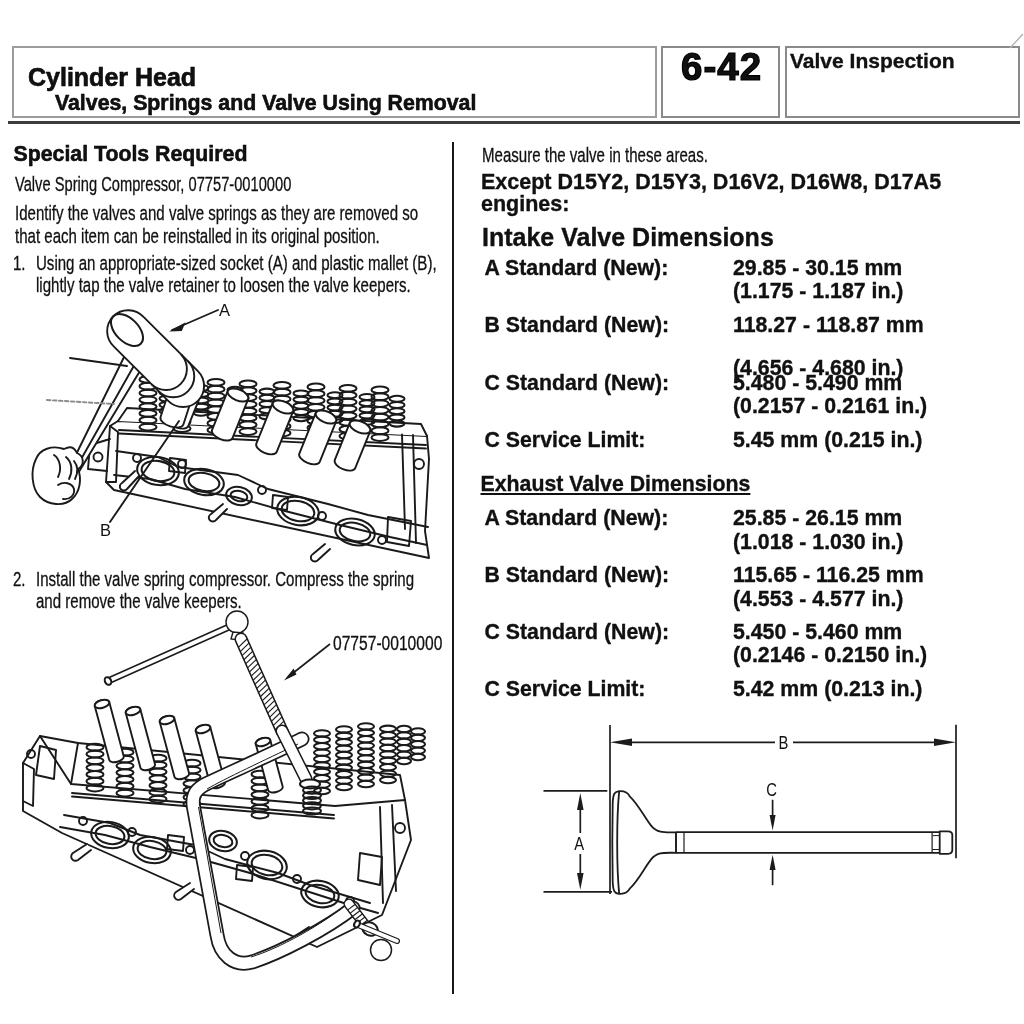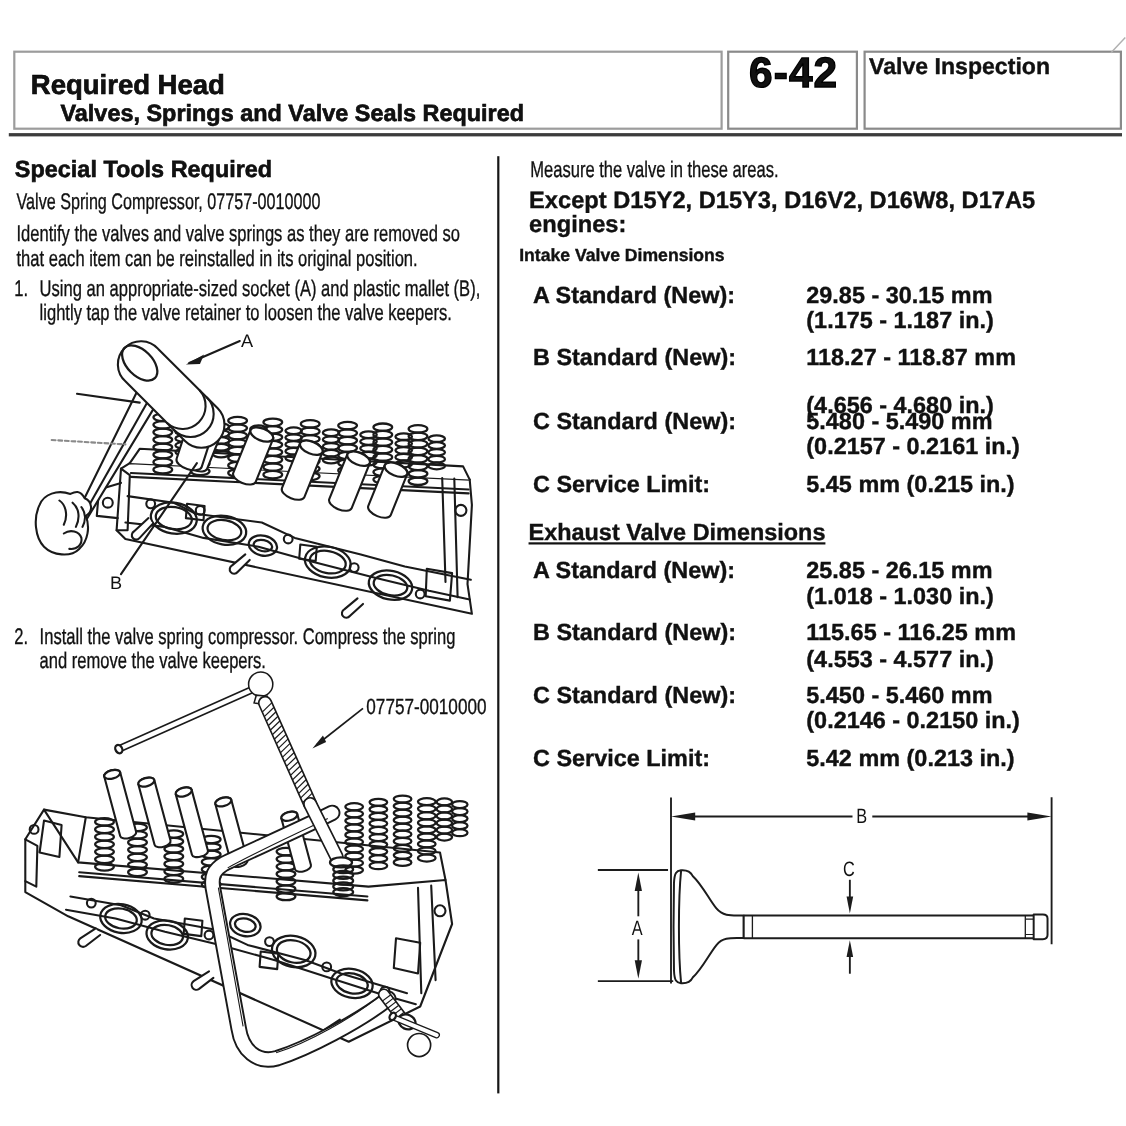--- a/index.html
+++ b/index.html
@@ -10,41 +10,41 @@
 svg{position:absolute;overflow:visible;}
 svg ellipse{stroke-width:2.05px;}
 </style></head><body>
 
 <div style="position:absolute;left:12px;top:46px;width:641px;height:68px;border:2px solid #9c9c9c;"></div>
 <div style="position:absolute;left:661px;top:46px;width:115px;height:68px;border:2px solid #8a8a8a;"></div>
 <div style="position:absolute;left:785px;top:46px;width:231px;height:68px;border:2px solid #8a8a8a;"></div>
 <div style="position:absolute;left:8px;top:120.5px;width:1012px;height:3px;background:#3c3c3c;"></div>
 <div style="position:absolute;left:452px;top:142px;width:2px;height:852px;background:#161616;"></div>
 
-<div class="t b" style="left:28px;top:64.8px;font-size:25px;-webkit-text-stroke:0.6px #000;">Required Head</div>
-<div class="t b" style="left:55px;top:92.5px;font-size:21.3px;-webkit-text-stroke:0.55px #000;">Valves, Springs and Valve Seals Required</div>
+<div class="t b" style="left:28px;top:64.8px;font-size:25px;-webkit-text-stroke:0.6px #000;">Cylinder Head</div>
+<div class="t b" style="left:55px;top:92.5px;font-size:21.3px;-webkit-text-stroke:0.55px #000;">Valves, Springs and Valve Using Removal</div>
 <div class="t b" style="left:681px;top:47.6px;font-size:38.5px;letter-spacing:1px;-webkit-text-stroke:1.2px #000;">6-42</div>
 <div class="t b" style="left:790px;top:49.6px;font-size:21px;">Valve Inspection</div>
 
 <div class="t b" style="left:13.5px;top:144.1px;font-size:21.3px;text-align:right;-webkit-text-stroke:0.5px #000;">Special Tools Required</div>
 <div class="t n" style="left:14.5px;top:173.6px;"><span style="transform:scaleX(0.716);">Valve Spring Compressor, 07757-0010000</span></div>
 <div class="t n" style="left:14.5px;top:203.2px;"><span>Identify the valves and valve springs as they are removed so</span></div>
 <div class="t n" style="left:14.5px;top:226px;"><span>that each item can be reinstalled in its original position.</span></div>
 <div class="t n" style="left:12.6px;top:252.8px;"><span>1.</span></div>
 <div class="t n" style="left:35.8px;top:252.8px;"><span>Using an appropriate-sized socket (A) and plastic mallet (B),</span></div>
 <div class="t n" style="left:35.8px;top:275.2px;"><span>lightly tap the valve retainer to loosen the valve keepers.</span></div>
 <div class="t n" style="left:12.9px;top:569.3px;"><span>2.</span></div>
 <div class="t n" style="left:35.8px;top:569.3px;"><span>Install the valve spring compressor. Compress the spring</span></div>
 <div class="t n" style="left:35.8px;top:591.4px;"><span>and remove the valve keepers.</span></div>
 <div class="t n" style="left:333px;top:632.8px;font-size:20px;"><span style="transform:scaleX(0.78);">07757-0010000</span></div>
 
 <div class="t n" style="left:481.9px;top:145.3px;"><span>Measure the valve in these areas.</span></div>
 <div class="t b" style="left:481px;top:172.1px;font-size:21.5px;">Except D15Y2, D15Y3, D16V2, D16W8, D17A5</div>
 <div class="t b" style="left:481px;top:193.9px;font-size:21.5px;">engines:</div>
-<div class="t b" style="left:472px;top:224.5px;font-size:16px;">Intake Valve Dimensions</div>
+<div class="t b" style="left:482px;top:224.5px;font-size:25px;">Intake Valve Dimensions</div>
 <div class="t b" style="left:484.5px;top:258.0px;font-size:21.3px;">A Standard (New):</div>
 <div class="t b" style="left:733px;top:258.0px;font-size:21.3px;">29.85 - 30.15 mm</div>
 <div class="t b" style="left:733px;top:281.3px;font-size:21.3px;">(1.175 - 1.187 in.)</div>
 <div class="t b" style="left:484.5px;top:314.5px;font-size:21.3px;">B Standard (New):</div>
 <div class="t b" style="left:733px;top:314.5px;font-size:21.3px;">118.27 - 118.87 mm</div>
 <div class="t b" style="left:733px;top:337.8px;font-size:21.3px;margin-top:20px;">(4.656 - 4.680 in.)</div>
 <div class="t b" style="left:484.5px;top:373.3px;font-size:21.3px;">C Standard (New):</div>
 <div class="t b" style="left:733px;top:373.3px;font-size:21.3px;">5.480 - 5.490 mm</div>
 <div class="t b" style="left:733px;top:396.3px;font-size:21.3px;">(0.2157 - 0.2161 in.)</div>
 <div class="t b" style="left:484.5px;top:429.8px;font-size:21.3px;">C Service Limit:</div>

